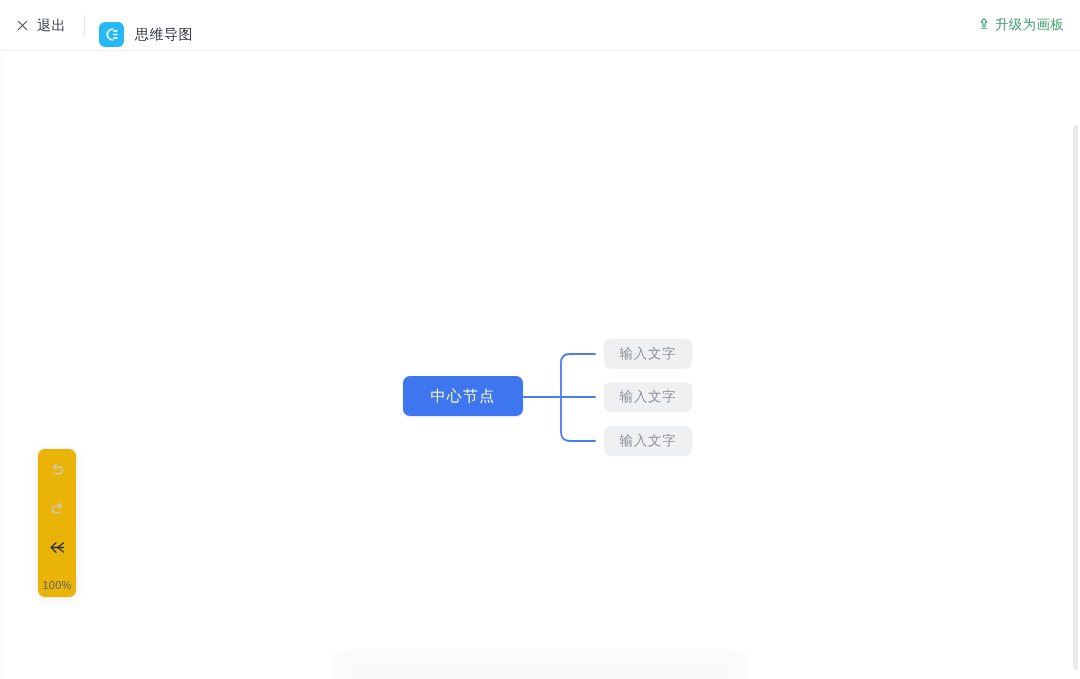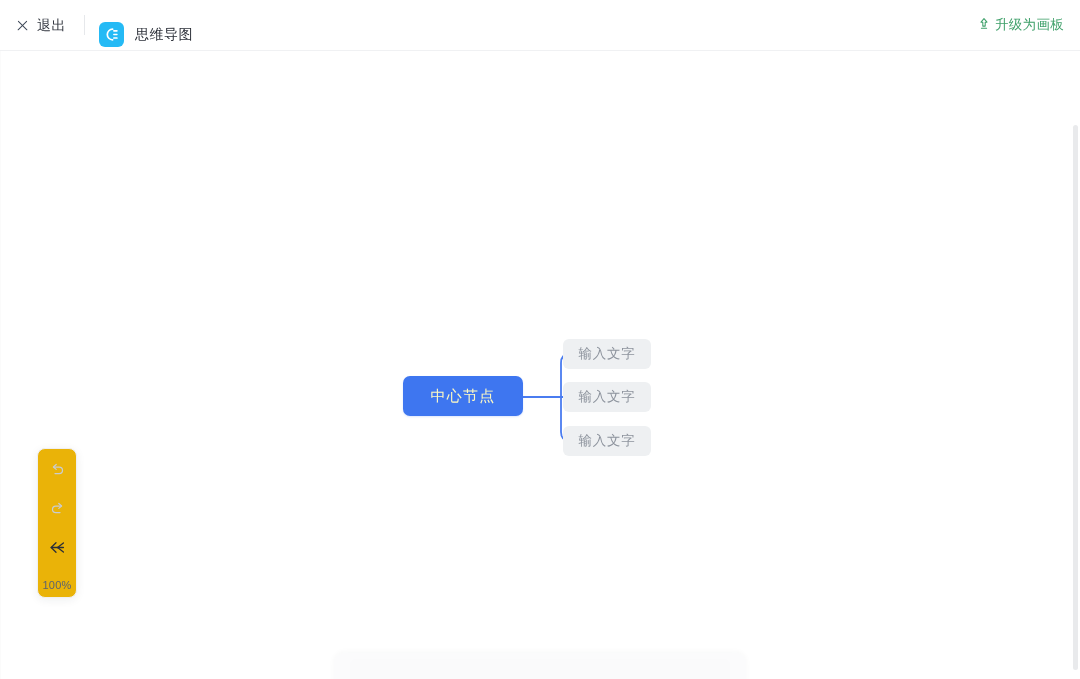--- a/index.html
+++ b/index.html
@@ -164,21 +164,21 @@
   .node-root .node-text {
     font-size: 15px;
     color: #fef9c3;
     letter-spacing: 1.2px;
   }
   .node-child {
     width: 88px;
     height: 30px;
     background: #eef0f2;
     border-radius: 6px;
-    left: 563px;
+    left: 604px;
   }
   .node-child .node-text {
     font-size: 13.5px;
     color: #8d939d;
     letter-spacing: .8px;
   }
   .child-1 { top: 288px; }
   .child-2 { top: 331px; }
   .child-3 { top: 375px; }
 

